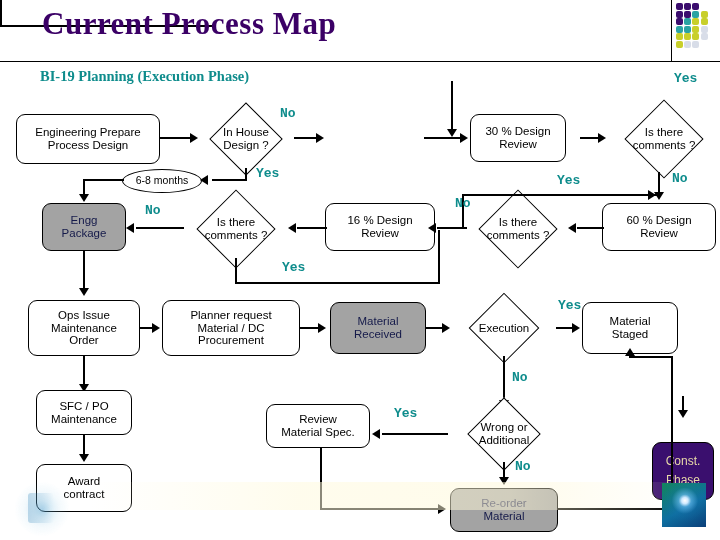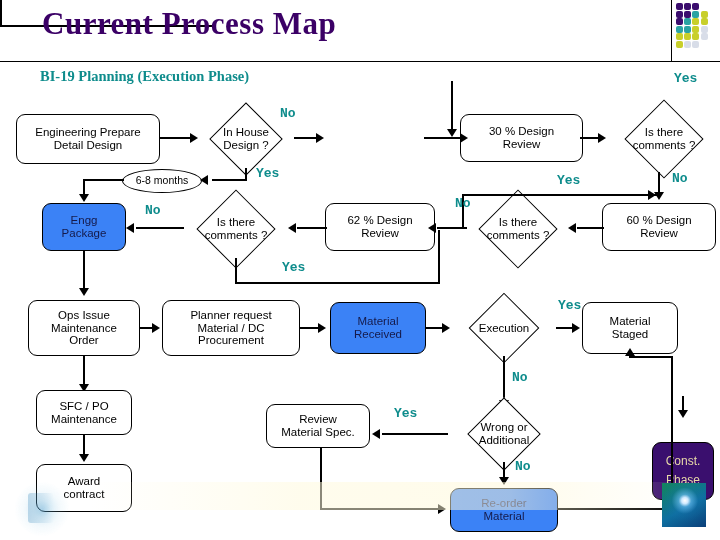--- a/index.html
+++ b/index.html
@@ -38,21 +38,21 @@
 
   
   .node{
     position:absolute;box-sizing:border-box;
     display:flex;align-items:center;justify-content:center;
     text-align:center;line-height:1.12;
     font-family:"Liberation Sans",sans-serif;
     font-size:11.5px;color:#000;
   }
   .rrect{border:1.3px solid #000;border-radius:9px;background:#fff;}
-  .rrect.teal{background:#3b82f6;border-color:#000;color:#151a4a;}
+  .rrect.teal{background:#a3a3a3;border-color:#000;color:#151a4a;}
   .rrect.purple{background:#3a0f6e;border:1.3px solid #000;color:#e8d9a8;border-radius:9px;}
   .oval{border:1.3px solid #000;border-radius:50%/50%;background:#fff;font-size:10.5px;}
 
   
   .diamond{position:absolute;}
   .diamond .dshape{
     position:absolute;left:50%;top:50%;
     transform:translate(-50%,-50%) rotate(45deg);
     border:1.3px solid #000;background:#fff;box-sizing:border-box;
   }
@@ -131,33 +131,33 @@
       <i style="left: 8.2px; top: 30.4px; background: rgb(200, 207, 42);"></i>
       <i style="left: 16.4px; top: 30.4px; background: rgb(200, 207, 42);"></i>
       <i style="left: 24.6px; top: 30.4px; background: rgb(216, 221, 232);"></i>
       <i style="left: 0px; top: 38px; background: rgb(200, 207, 42);"></i>
       <i style="left: 8.2px; top: 38px; background: rgb(216, 221, 232);"></i>
       <i style="left: 16.4px; top: 38px; background: rgb(216, 221, 232);"></i>
     </div>
 
   <div class="node rrect" style="left:16px;top:114px;width:144px;height:50px;">
     <span style="white-space:pre-line">Engineering Prepare
-Detail Design</span>
+Process Design</span>
   </div>
 
   <div class="diamond" style="left:198px;top:106px;width:96px;height:66px;">
     <div class="dshape" style="width:52px;height:52px;"></div>
     <div class="dtext">
         <span style="white-space:pre-line">In House
 Design ?</span>
       </div>
   </div>
 
 
-  <div class="node rrect" style="left:460px;top:114px;width:123px;height:48px;">
+  <div class="node rrect" style="left:470px;top:114px;width:96px;height:48px;">
     <span style="white-space:pre-line">30 % Design
 Review</span>
   </div>
 
   <div class="diamond" style="left:608px;top:104px;width:112px;height:70px;">
     <div class="dshape" style="width:56px;height:56px;"></div>
     <div class="dtext">
         <span style="white-space:pre-line">Is there
 comments ?</span>
       </div>
@@ -202,21 +202,21 @@
 
   <div class="diamond" style="left:180px;top:194px;width:112px;height:70px;">
     <div class="dshape" style="width:56px;height:56px;"></div>
     <div class="dtext">
         <span style="white-space:pre-line">Is there
 comments ?</span>
       </div>
   </div>
 
   <div class="node rrect" style="left:325px;top:203px;width:110px;height:48px;">
-    <span style="white-space:pre-line">62 % Design
+    <span style="white-space:pre-line">16 % Design
 Review</span>
   </div>
 
   <div class="diamond" style="left:462px;top:194px;width:112px;height:70px;">
     <div class="dshape" style="width:56px;height:56px;"></div>
     <div class="dtext">
         <span style="white-space:pre-line">Is there
 comments ?</span>
       </div>
   </div>

